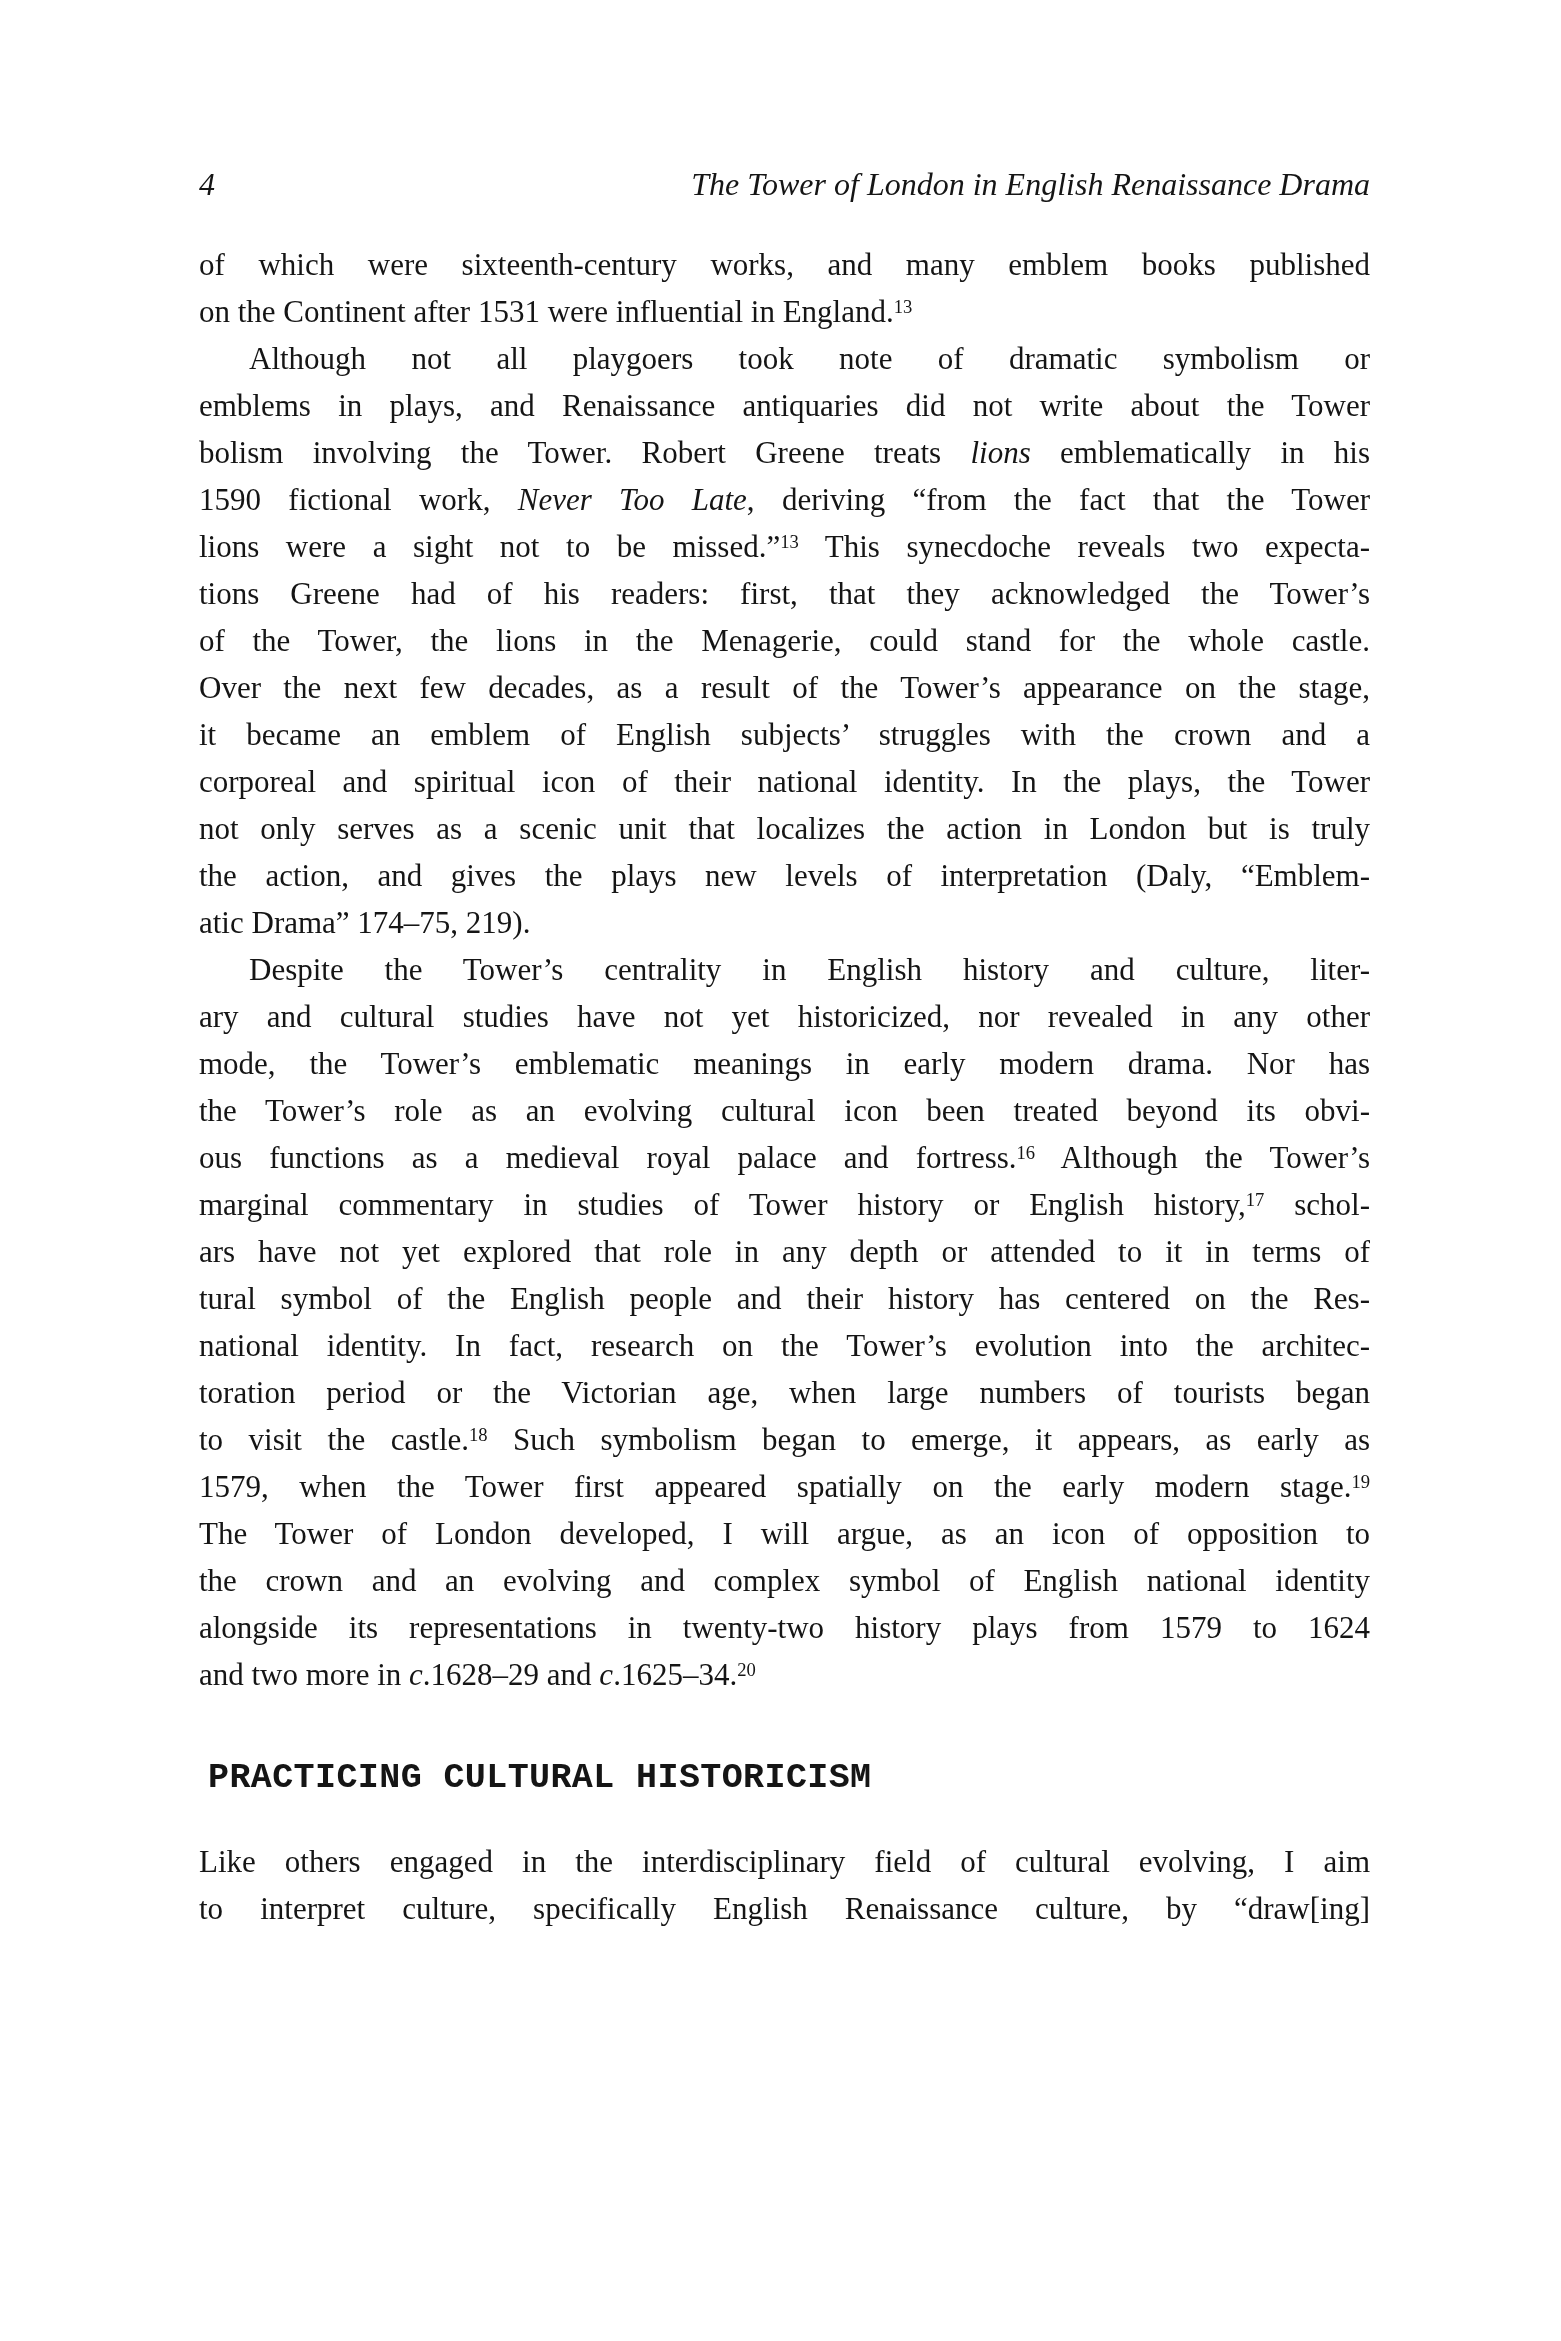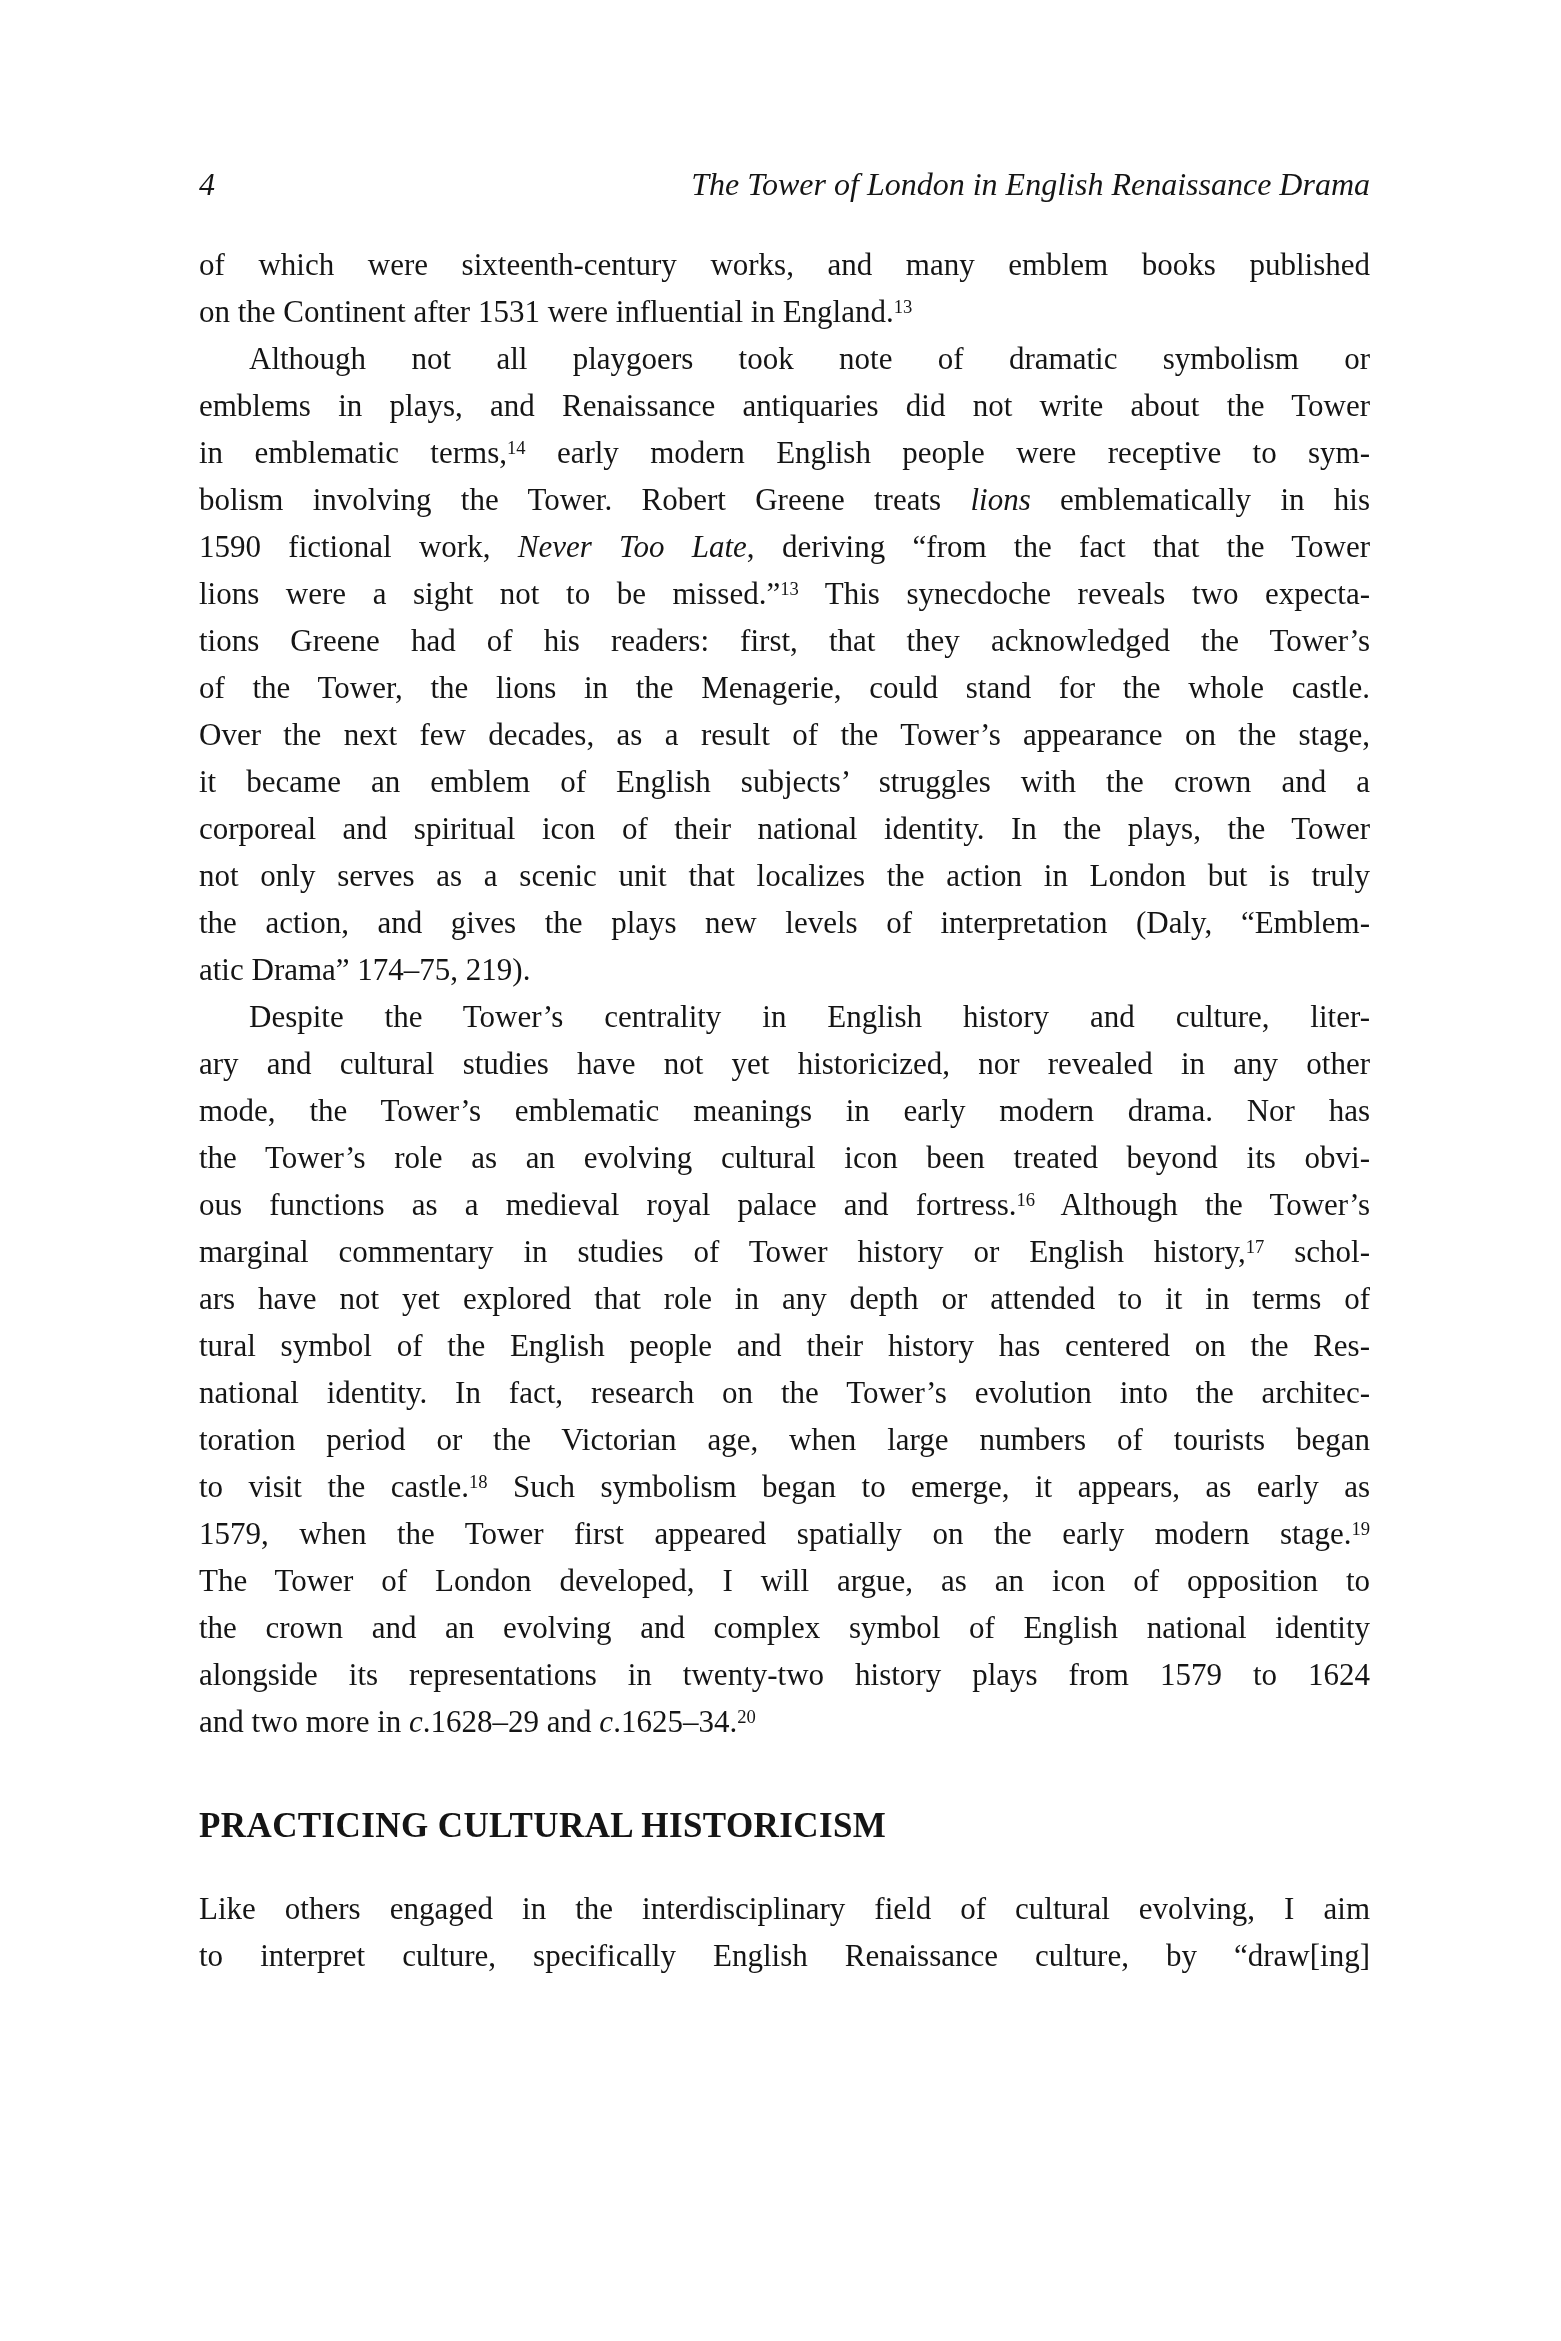--- a/index.html
+++ b/index.html
@@ -46,41 +46,41 @@
     font-size: 0.60em;
     line-height: 0;
     vertical-align: baseline;
     position: relative;
     top: -0.48em;
   }
   .section-heading {
     font-weight: bold;
     font-size: 35px;
     line-height: 47px;
-    margin: 57px 0 36px 0;
+    margin: 57px 0 36px 9px;
     letter-spacing: 0.4px;
+    font-family: Liberation Mono, monospace;
   }
 </style>
 </head>
 <body>
 
 <div class="page">
   <div class="page-header">
     <span>4</span>
     <span>The Tower of London in English Renaissance Drama</span>
   </div>
   <div class="body-text" id="body-content">
       <div class="paragraph">
         <div class="line">of which were sixteenth-century works, and many emblem books published</div>
         <div class="line no-just">on the Continent after 1531 were influential in England.<sup>13</sup></div>
       </div>
       <div class="paragraph indent-first">
         <div class="line">Although not all playgoers took note of dramatic symbolism or</div>
         <div class="line">emblems in plays, and Renaissance antiquaries did not write about the Tower</div>
-        <div class="line">in emblematic terms,<sup>14</sup> early modern English people were receptive to sym-</div>
         <div class="line">bolism involving the Tower. Robert Greene treats <i>lions</i> emblematically in his</div>
         <div class="line">1590 fictional work, <i>Never Too Late</i>, deriving “from the fact that the Tower</div>
         <div class="line">lions were a sight not to be missed.”<sup>13</sup> This synecdoche reveals two expecta-</div>
         <div class="line">tions Greene had of his readers: first, that they acknowledged the Tower’s</div>
         <div class="line">of the Tower, the lions in the Menagerie, could stand for the whole castle.</div>
         <div class="line">Over the next few decades, as a result of the Tower’s appearance on the stage,</div>
         <div class="line">it became an emblem of English subjects’ struggles with the crown and a</div>
         <div class="line">corporeal and spiritual icon of their national identity. In the plays, the Tower</div>
         <div class="line">not only serves as a scenic unit that localizes the action in London but is truly</div>
         <div class="line">the action, and gives the plays new levels of interpretation (Daly, “Emblem-</div>

